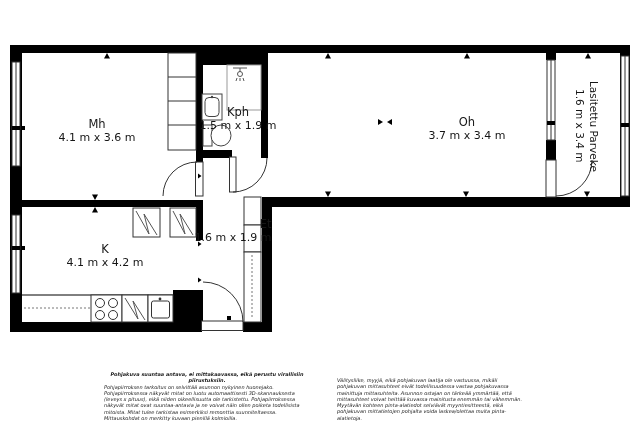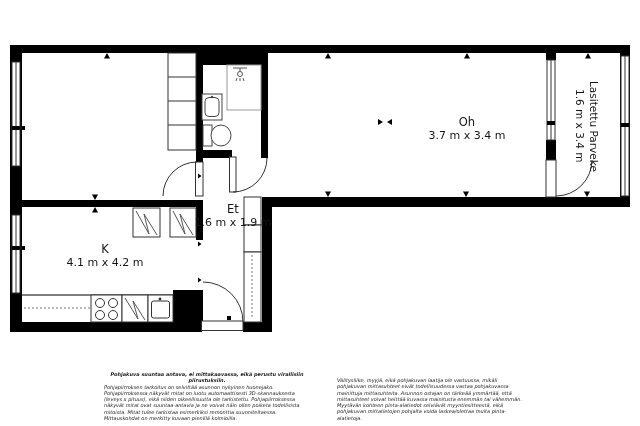--- a/index.html
+++ b/index.html
@@ -181,34 +181,42 @@
       <polygon points="387,122 392,119 392,125"></polygon>
       <polygon points="201.5,176 198,173.5 198,178.5"></polygon>
       <polygon points="201.5,244 198,241.5 198,246.5"></polygon>
       <polygon points="201.5,280 198,277.5 198,282.5"></polygon>
       <polygon points="201,103 198,101 198,105"></polygon>
       <polygon points="201,131 198,129 198,133"></polygon>
       <rect x="227" y="316" width="4" height="4"></rect>
     </g>
   </svg>
 
-
+  <div class="room-label" style="left:97px; top:131px;">
+    <div class="room-name">Mh</div>
+    <div class="room-dims">4.1 m x 3.6 m</div>
+  </div>
+
+  <div class="room-label" style="left:238px; top:119px;">
+    <div class="room-name">Kph</div>
+    <div class="room-dims">1.5 m x 1.9 m</div>
+  </div>
 
 
   <div class="room-label" style="left:467px; top:129px;">
     <div class="room-name">Oh</div>
     <div class="room-dims">3.7 m x 3.4 m</div>
   </div>
 
   <div class="room-label" style="left:105px; top:256px;">
     <div class="room-name">K</div>
     <div class="room-dims">4.1 m x 4.2 m</div>
   </div>
 
-  <div class="room-label" style="left:233px; top:216px;">
+  <div class="room-label" style="left:233px; top:231px;text-align:right;">
     <div class="room-name">Et</div>
     <div class="room-dims">1.6 m x 1.9 m</div>
   </div>
 
   <div class="parveke-label">
     <div class="line">Lasitettu Parveke</div>
     <div class="line">1.6 m x 3.4 m</div>
   </div>
 
   <div class="disclaimer disclaimer-left">

